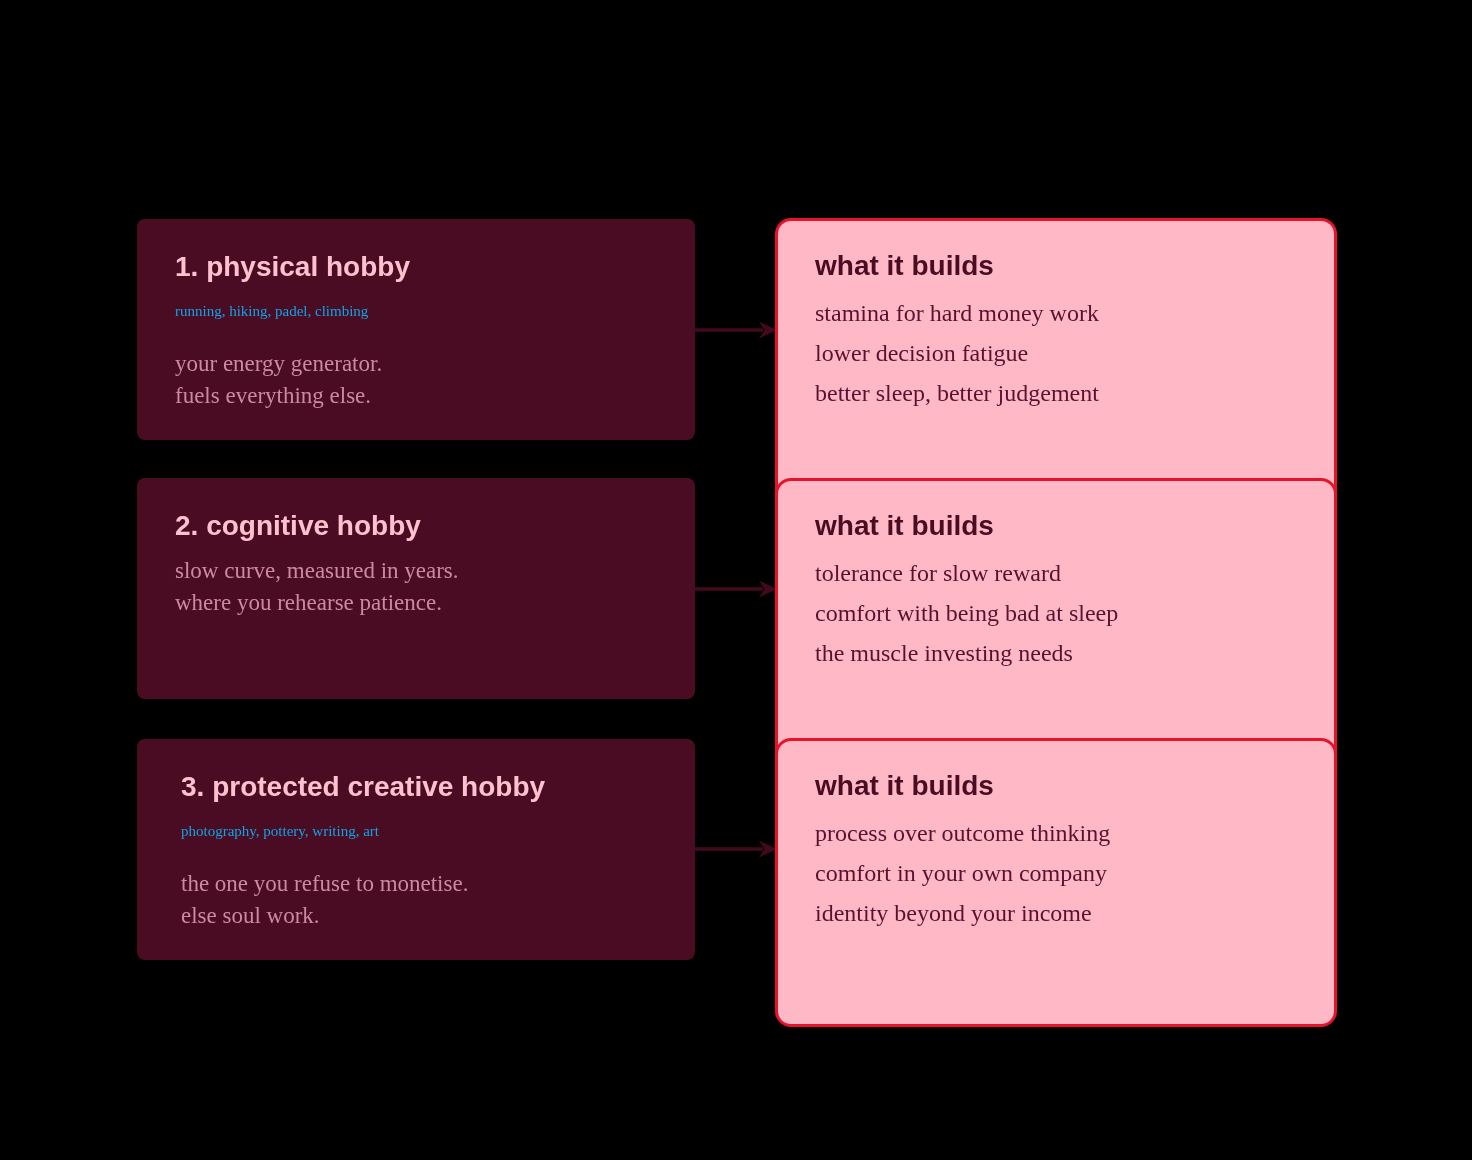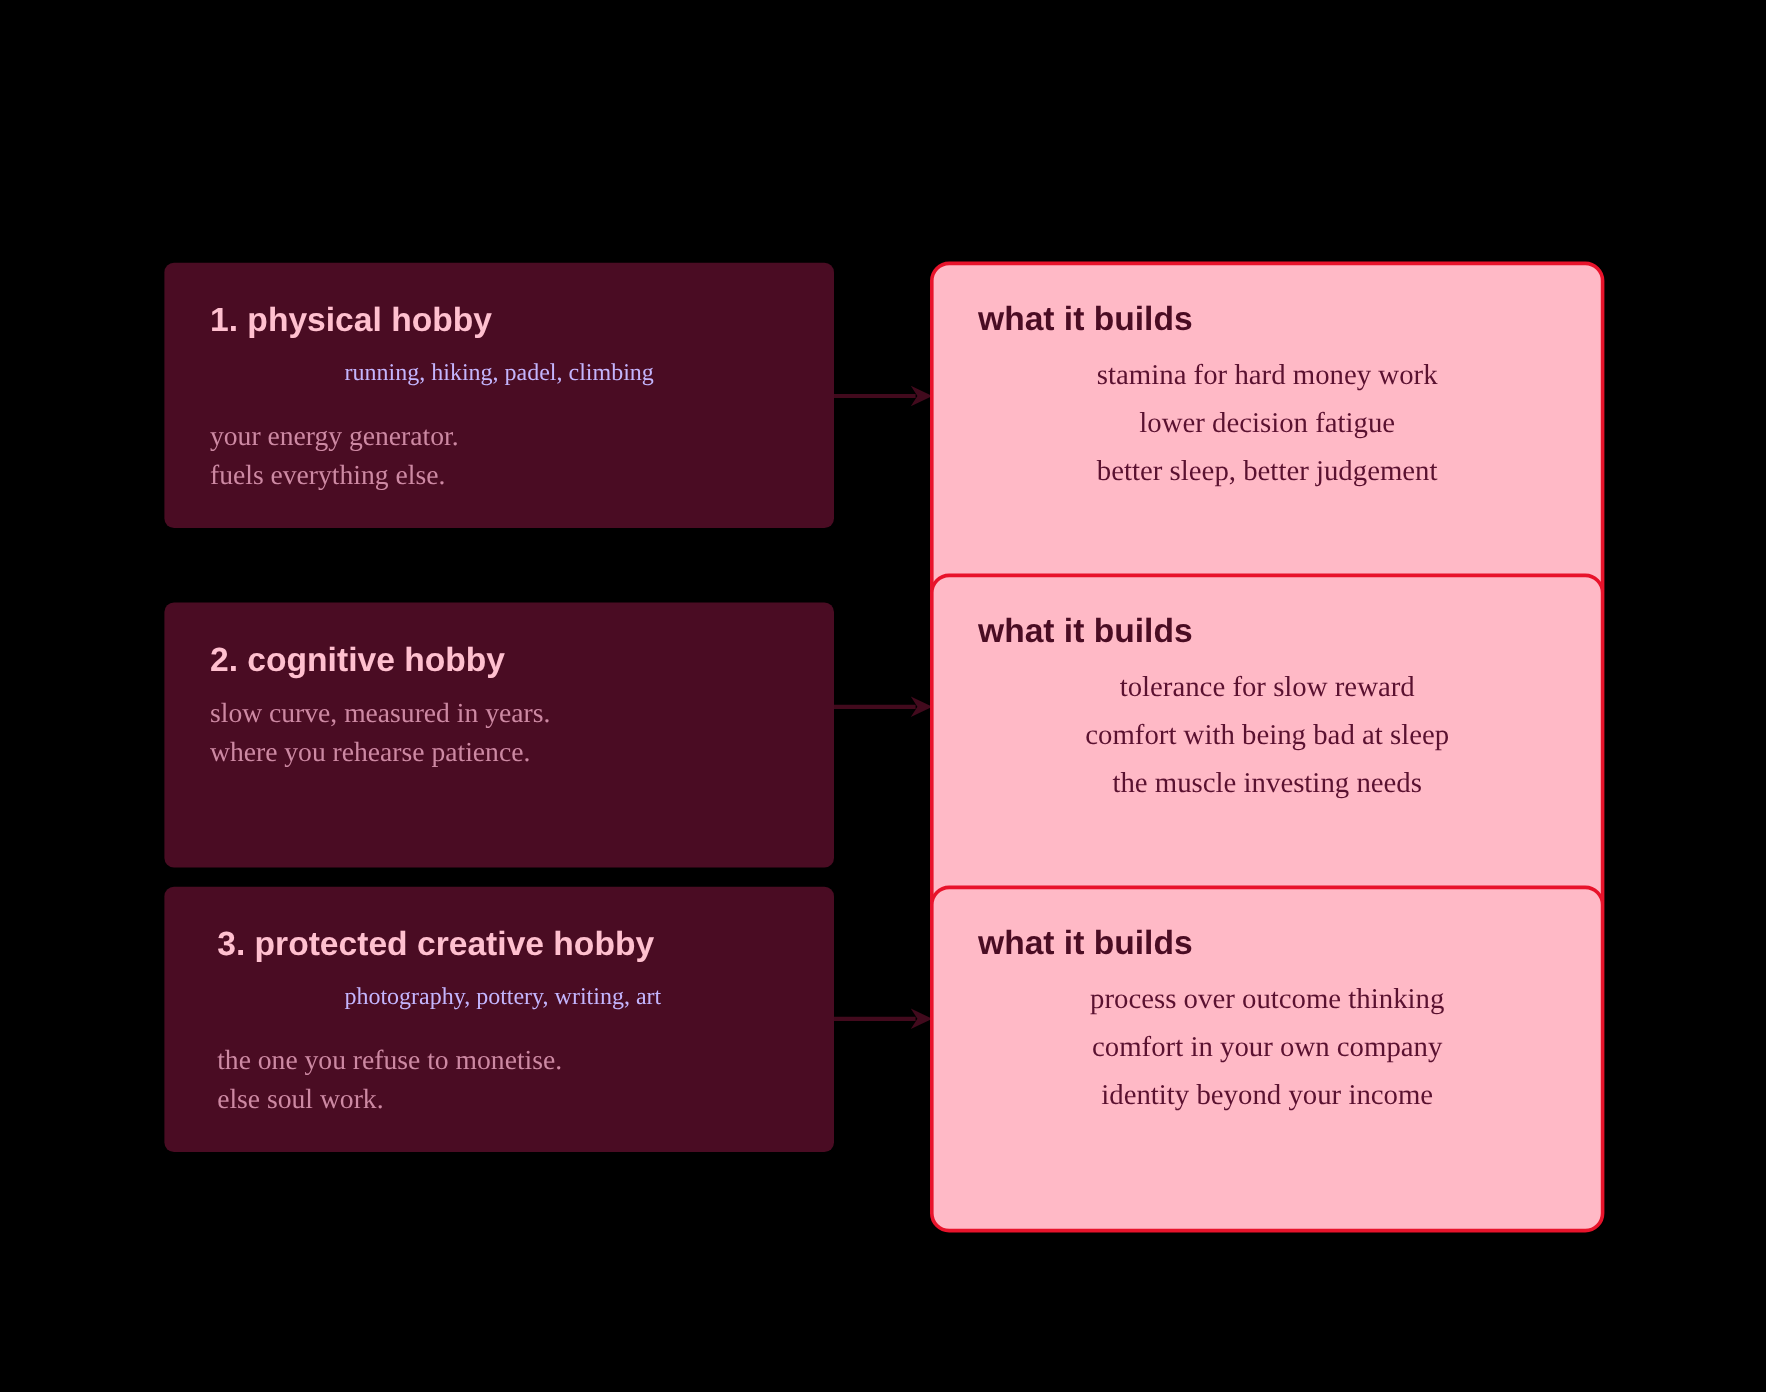--- a/index.html
+++ b/index.html
@@ -31,40 +31,39 @@
     width: 562px;
     height: 289px;
     background: #ffb9c6;
     border: 3px solid #e8132b;
     border-radius: 16px;
     padding: 30px 37px;
     box-sizing: border-box;
   }
   .row1-left  { top: 219px; }
   .row1-right { top: 218px; }
-  .row2-left  { top: 502px; }
+  .row2-left  { top: 478px; }
   .row2-right { top: 478px; }
   .row3-left  { top: 739px; padding-left: 44px; }
   .row3-right { top: 738px; }
 
   .left-title {
     font-family: "Liberation Sans", sans-serif;
     font-weight: 700;
     font-size: 28px;
     line-height: 30px;
     color: #ffc0cf;
     margin: 0 0 14px 0;
   }
   .left-examples {
     font-family: "Liberation Serif", serif;
-    font-size: 20px;
+    font-size: 15px;
     line-height: 30px;
-    color: #c4b5fd;
+    color: #0ea5e9;
     margin: 0 0 22px 0;
-    text-align: center;
   }
   .left-desc {
     font-family: "Liberation Serif", serif;
     font-size: 23px;
     line-height: 32px;
     color: #cd89a3;
     margin: 0;
   }
   .right-title {
     font-family: "Liberation Sans", sans-serif;
@@ -73,21 +72,20 @@
     line-height: 30px;
     color: #4a0c23;
     margin: 0 0 12px 0;
   }
   .right-item {
     font-family: "Liberation Serif", serif;
     font-size: 24px;
     line-height: 40px;
     color: #5a1130;
     margin: 0;
-    text-align: center;
   }
   .arrow {
     position: absolute;
     left: 693px;
   }
   .arrow-row1 { top: 318px; }
   .arrow-row2 { top: 577px; }
   .arrow-row3 { top: 837px; }
 </style>
 </head>

